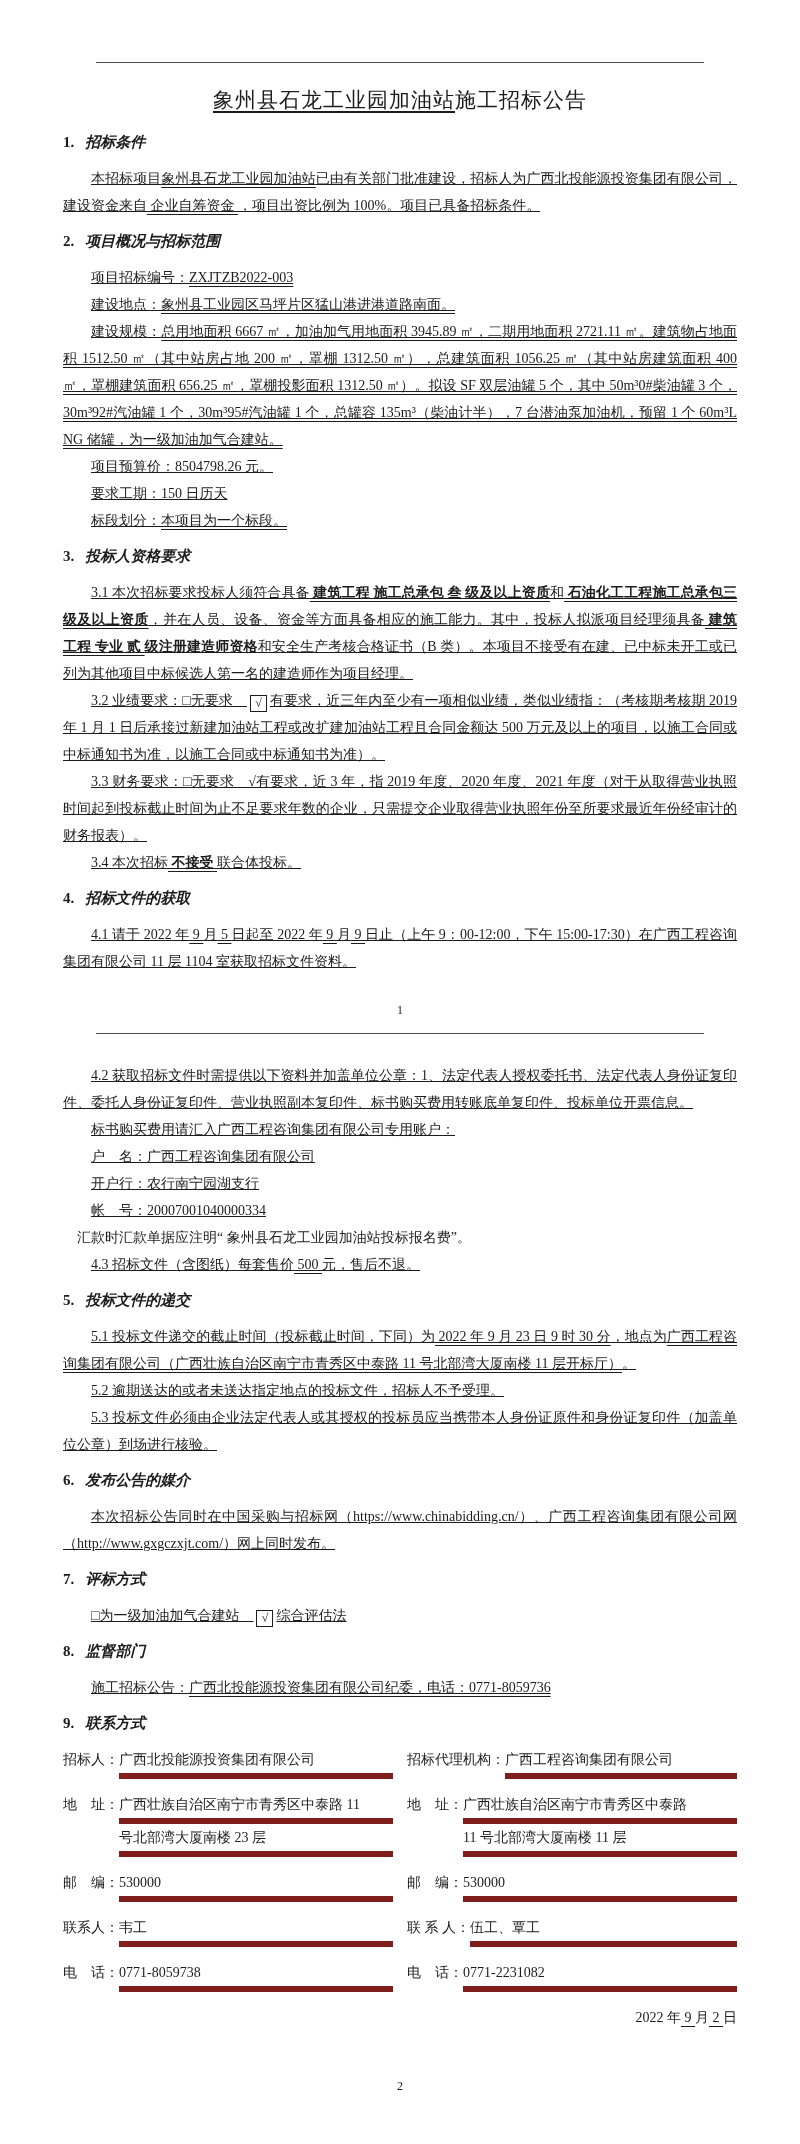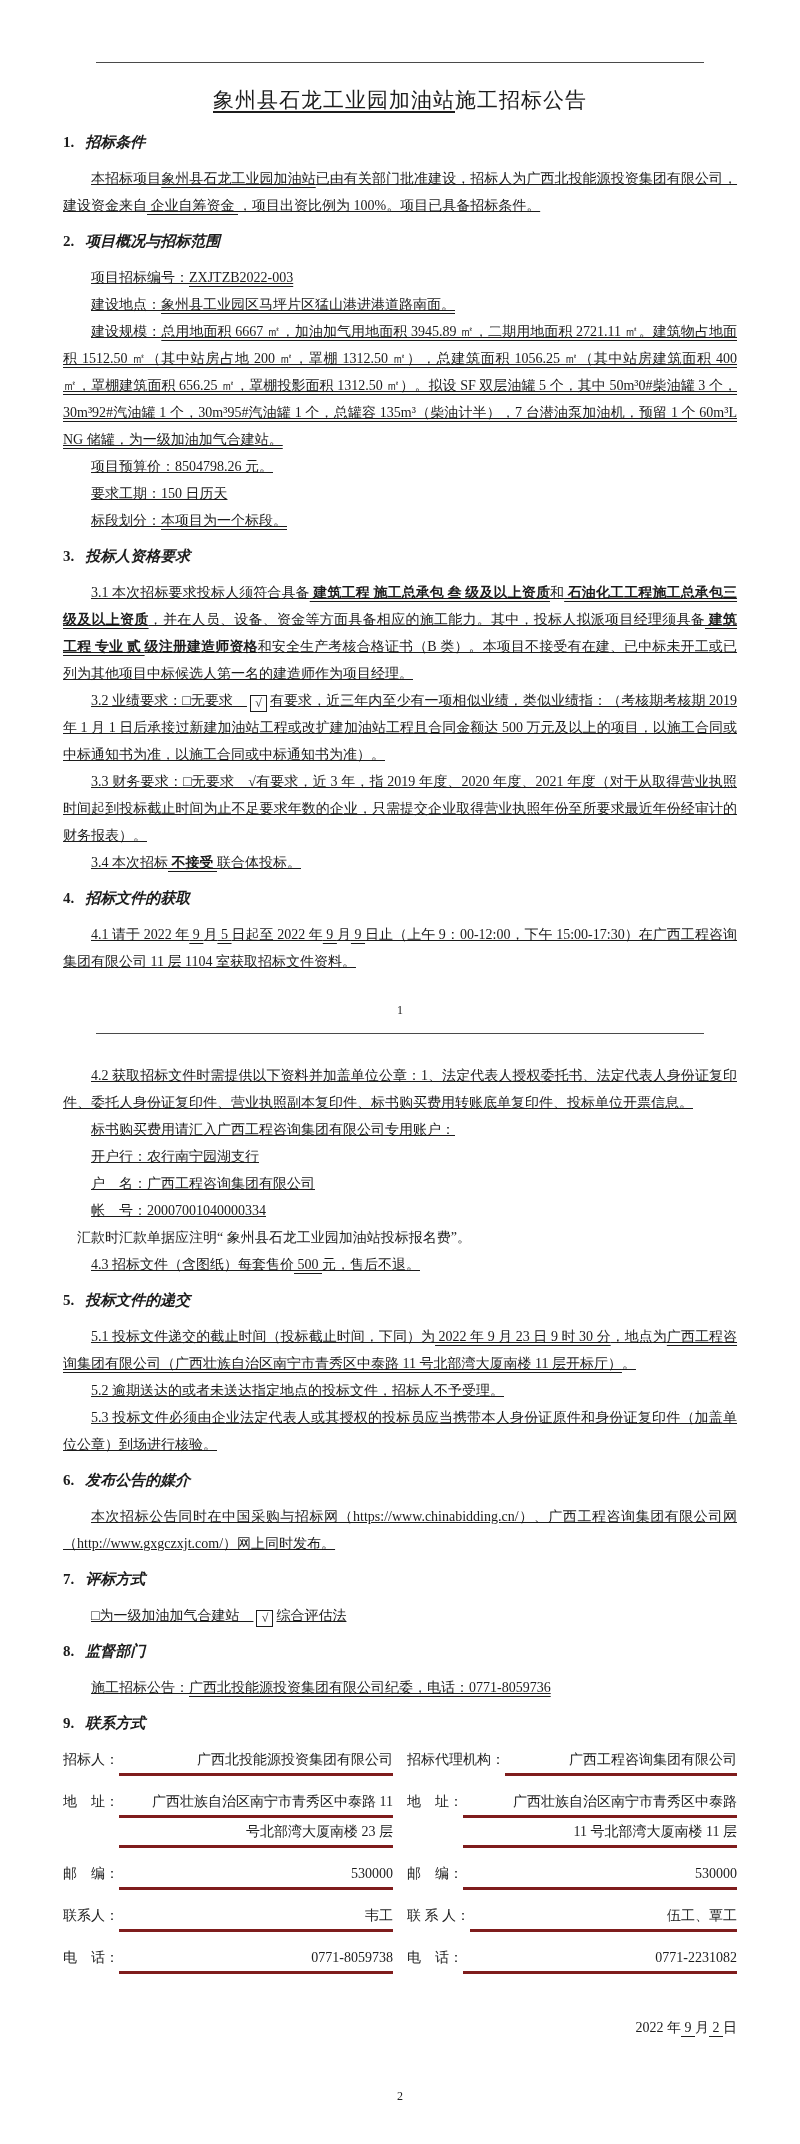--- a/index.html
+++ b/index.html
@@ -28,28 +28,28 @@
   .boxcheck{
     display:inline-block;width:15px;height:15px;line-height:15px;
     border:1px solid #1c1c1c;text-align:center;font-size:12px;
     margin:0 3px;vertical-align:-2px;text-indent:0;
   }
   .pagenum{font-size:12px;text-align:center;line-height:18px;}
   .pagenum.n1{margin-top:26px;}
   .pagenum.n2{margin-top:46px;}
   
   .contacts{margin-top:4px;font-size:14px;}
-  .crow{display:flex;margin-bottom:12px;text-align:right;}
+  .crow{display:flex;margin-bottom:12px;}
   .ccell{flex:1;display:flex;align-items:flex-start;line-height:27px;}
   .ccell.left{margin-right:14px;}
   .clabel{white-space:nowrap;}
   .cvals{flex:1;display:flex;flex-direction:column;}
-  .cline{display:block;border-bottom:3px solid #7f1d1d;min-height:27px;}
+  .cline{display:block;border-bottom:6px solid #7f1d1d;min-height:27px;}
   
-  .date-line{font-size:14px;line-height:27px;text-align:right;margin-top:40px;}
+  .date-line{font-size:14px;line-height:27px;text-align:right;margin-top:12px;}
 </style>
 </head>
 <body>
 
 <div class="doc">
 
   <div class="pline"></div>
 
   <h1 class="title"><span class="u">象州县石龙工业园加油站</span><span>施工招标公告</span></h1>
 
@@ -80,22 +80,22 @@
     <span class="hn">4.</span><span class="hl">招标文件的获取</span>
   </div>
   <p class="para ind2"><span>4.1 请于 2022 年</span><span class="u"> 9 </span><span>月</span><span class="u"> 5 </span><span>日起至 2022 年</span><span class="u"> 9 </span><span>月</span><span class="u"> 9 </span><span>日止（上午 9：00-12:00，下午 15:00-17:30）在广西工程咨询集团有限公司 11 层 1104 室获取招标文件资料。</span></p>
 
   <div class="pagenum n1">1</div>
 
   <div class="pline p2"></div>
 
   <p class="para ind2"><span>4.2 获取招标文件时需提供以下资料并加盖单位公章：1、法定代表人授权委托书、法定代表人身份证复印件、委托人身份证复印件、营业执照副本复印件、标书购买费用转账底单复印件、投标单位开票信息。</span></p>
   <p class="para ind2"><span>标书购买费用请汇入广西工程咨询集团有限公司专用账户：</span></p>
+  <p class="para ind2"><span>户　名：广西工程咨询集团有限公司</span></p>
   <p class="para ind2"><span>开户行：农行南宁园湖支行</span></p>
-  <p class="para ind2"><span>户　名：广西工程咨询集团有限公司</span></p>
   <p class="para ind2"><span>帐　号：20007001040000334</span></p>
   <p class="para ind1"><span>汇款时汇款单据应注明“ 象州县石龙工业园加油站投标报名费”。</span></p>
   <p class="para ind2"><span>4.3 招标文件（含图纸）每套售价</span><span class="u"> 500 </span><span>元，售后不退。</span></p>
 
   <div class="sec-h">
     <span class="hn">5.</span><span class="hl">投标文件的递交</span>
   </div>
   <p class="para ind2"><span>5.1 投标文件递交的截止时间（投标截止时间，下同）为</span><span class="u"> 2022 年 9 月 23 日 9 时 30 分</span><span>，地点为</span><span class="u">广西工程咨询集团有限公司（广西壮族自治区南宁市青秀区中泰路 11 号北部湾大厦南楼 11 层开标厅）</span><span>。</span></p>
   <p class="para ind2"><span>5.2 逾期送达的或者未送达指定地点的投标文件，招标人不予受理。</span></p>
   <p class="para ind2"><span>5.3 投标文件必须由企业法定代表人或其授权的投标员应当携带本人身份证原件和身份证复印件（加盖单位公章）到场进行核验。</span></p>

